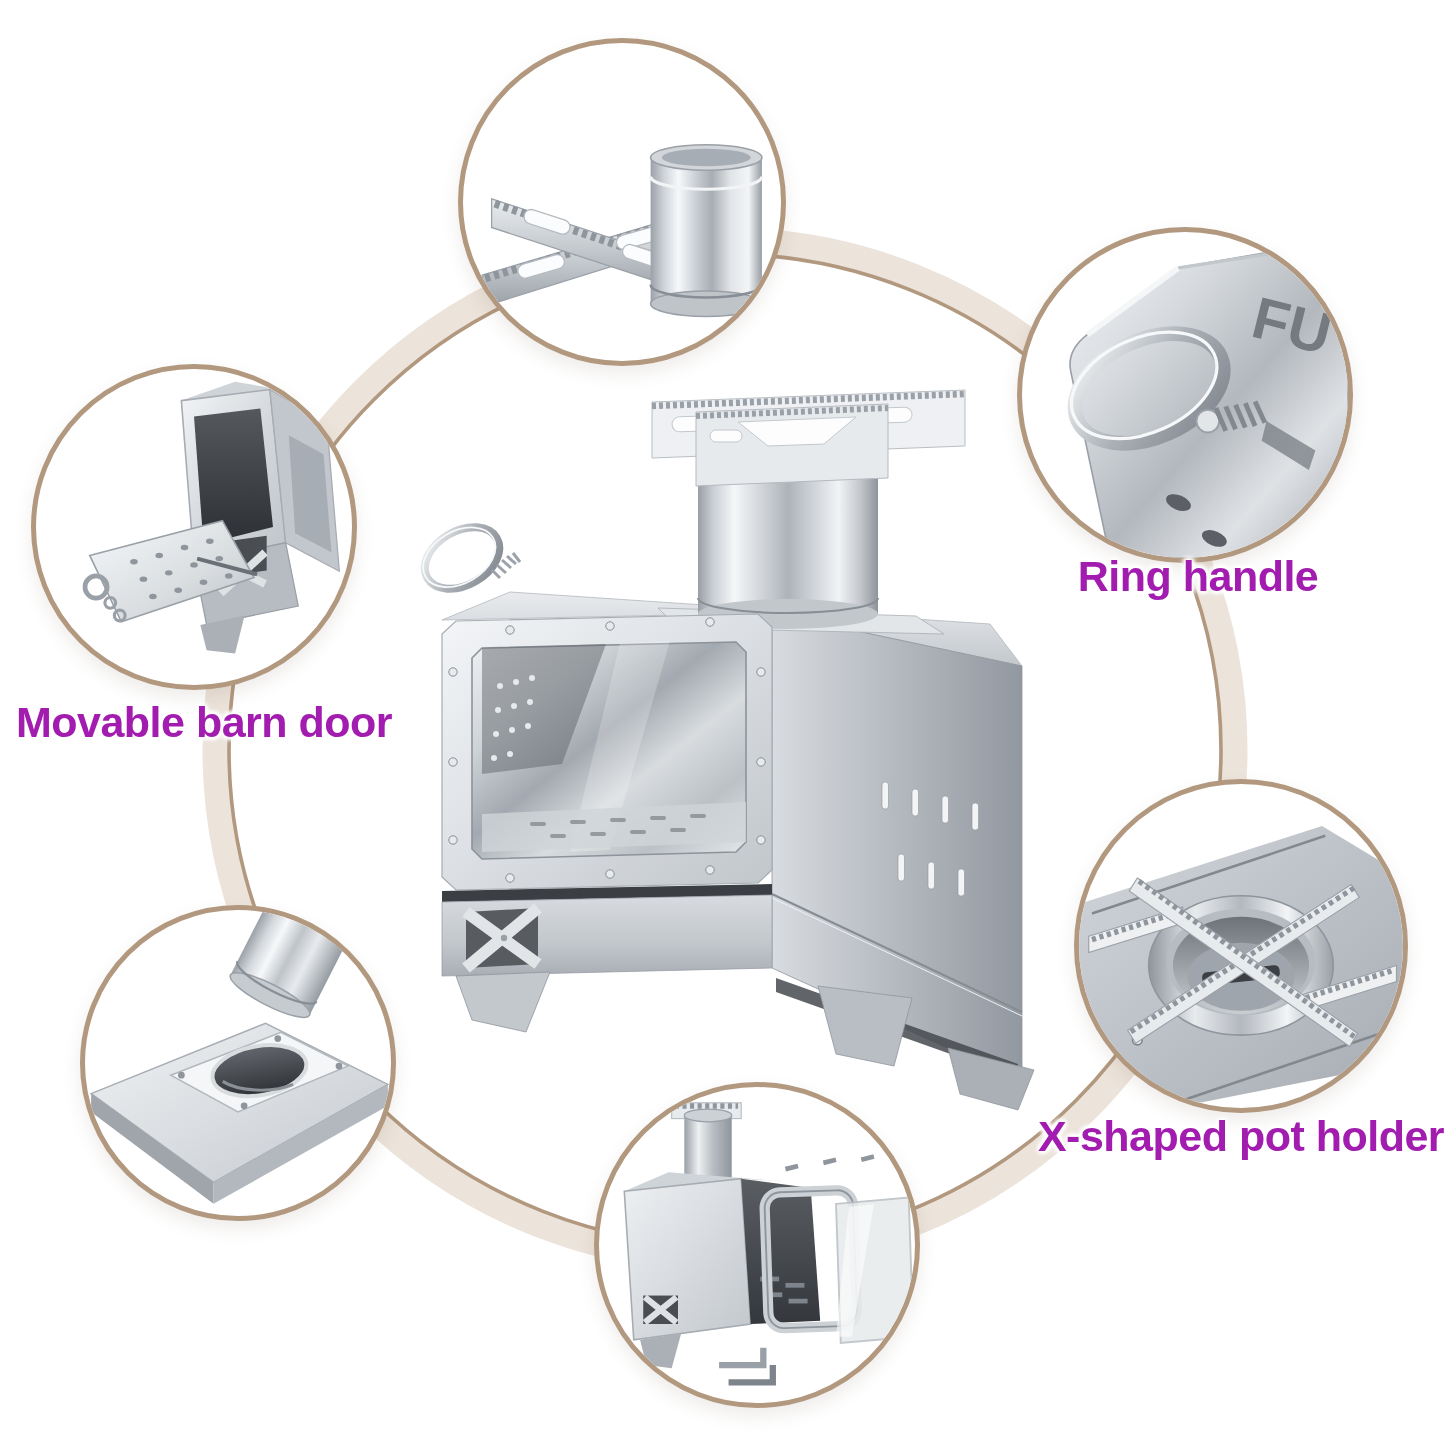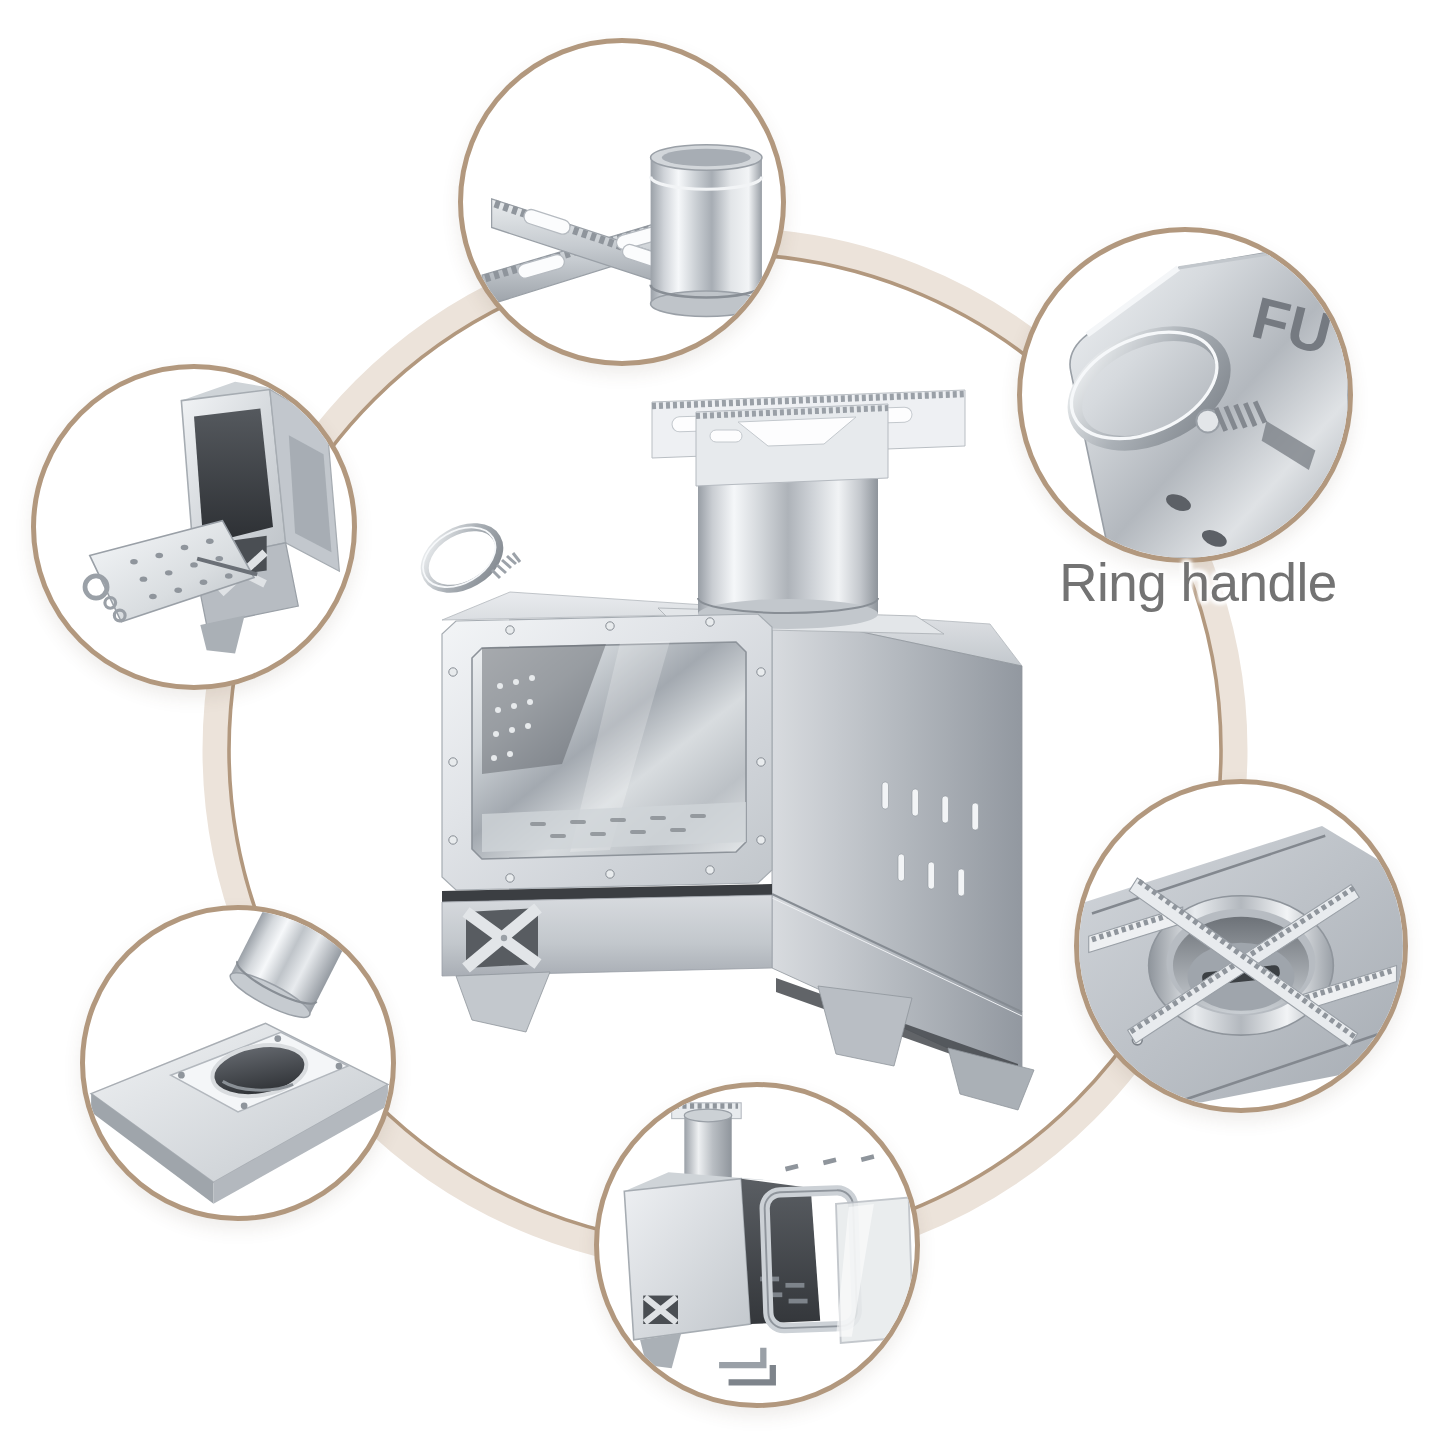--- a/index.html
+++ b/index.html
@@ -2,21 +2,21 @@
 <html><head>
 <meta charset="utf-8">
 <style>
   html,body{margin:0;padding:0;background:#ffffff;}
   .canvas{position:relative;width:1445px;height:1445px;background:#ffffff;overflow:hidden;
           font-family:"Liberation Sans",sans-serif;}
   .ringsvg{position:absolute;left:0;top:0;}
   .callout{position:absolute;border-radius:50%;background:#ffffff;border:5px solid #b2987e;
            box-shadow:0 8px 18px rgba(90,70,50,0.10);overflow:hidden;box-sizing:border-box;}
   .callout svg{position:absolute;left:0;top:0;width:100%;height:100%;}
-  .label{position:absolute;font-weight:400;color:#737373;font-size:53px;letter-spacing:-0.5px;
+  .label{position:absolute;font-weight:700;color:#a21caf;font-size:43px;letter-spacing:-0.5px;
          text-align:center;white-space:nowrap;transform:translateX(-50%);
          text-shadow:0 0 5px #fff,0 0 5px #fff,0 0 8px #fff,2px 2px 4px #fff,-2px -2px 4px #fff,
                      2px -2px 4px #fff,-2px 2px 4px #fff;}
   .stovewrap{position:absolute;left:420px;top:382px;width:640px;height:730px;}
 </style>
 </head>
 <body>
 
 <div class="canvas">
 
@@ -446,15 +446,17 @@
       </g>
 
       <g>
         <ellipse cx="42" cy="176" rx="40" ry="27" fill="none" stroke="url(#sRing)" stroke-width="8" transform="rotate(-30 42 176)"></ellipse>
         <ellipse cx="40" cy="174" rx="39" ry="26" fill="none" stroke="#f6f8fa" stroke-width="1.8" transform="rotate(-30 42 176)"></ellipse>
         <path d="M72,188 l8,8 m-3,-13 l9,8 m-4,-13 l9,8 m-4,-12 l9,8 m-3,-11 l7,9" stroke="#9ca2a9" stroke-width="3" fill="none"></path>
       </g>
     </svg>
   </div>
 
+  <div class="label" style="left:204px;top:698px;">Movable barn door</div>
   <div class="label" style="left:1198px;top:552px;">Ring handle</div>
+  <div class="label" style="left:1241px;top:1112px;">X-shaped pot holder</div>
 
 </div>
 
 </body></html>

